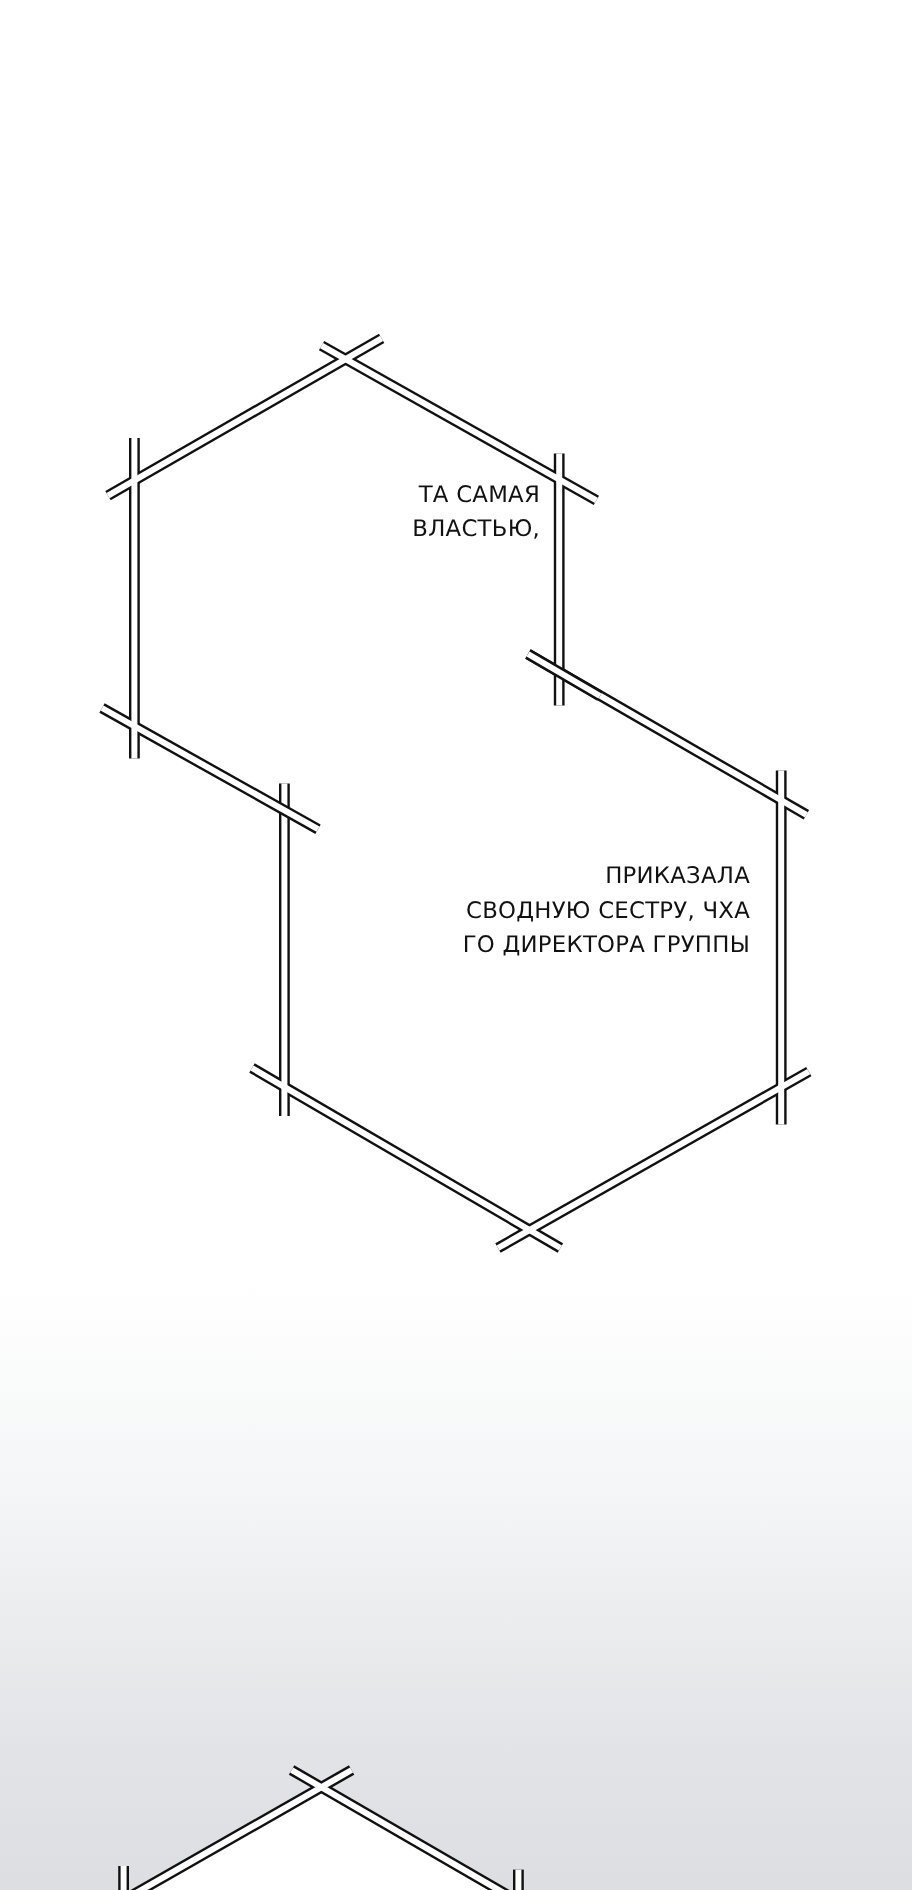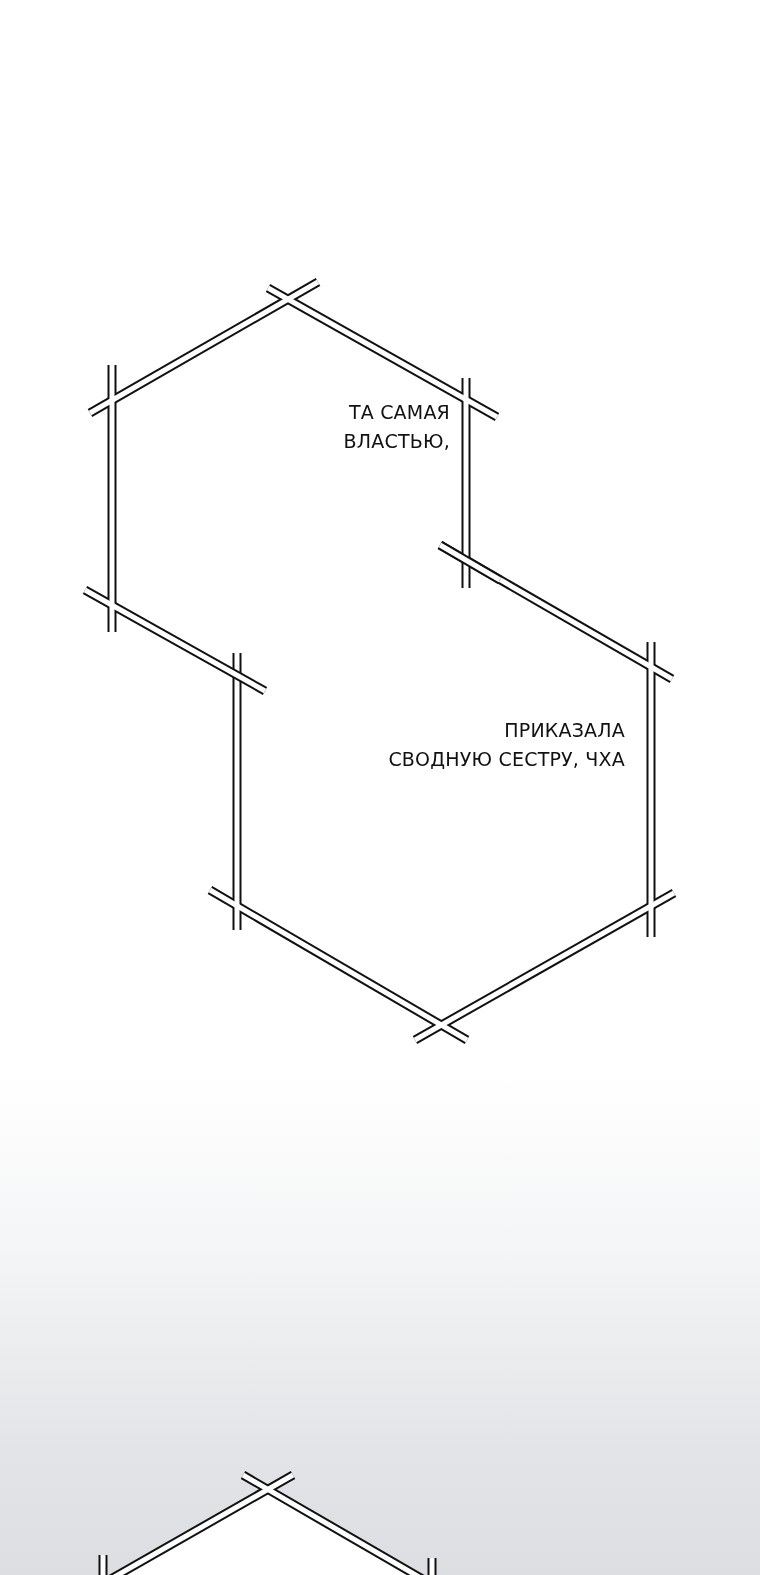--- a/index.html
+++ b/index.html
@@ -95,13 +95,14 @@
 </svg>
 
 <div class="bubble-text" id="t1">
   <span class="line">Та самая</span>
   <span class="line">властью,</span>
 </div>
 
 <div class="bubble-text" id="t2">
   <span class="line">приказала</span>
   <span class="line">сводную сестру, Чха</span>
+  <span class="line">го директора группы</span>
 </div>
 
 </body></html>

